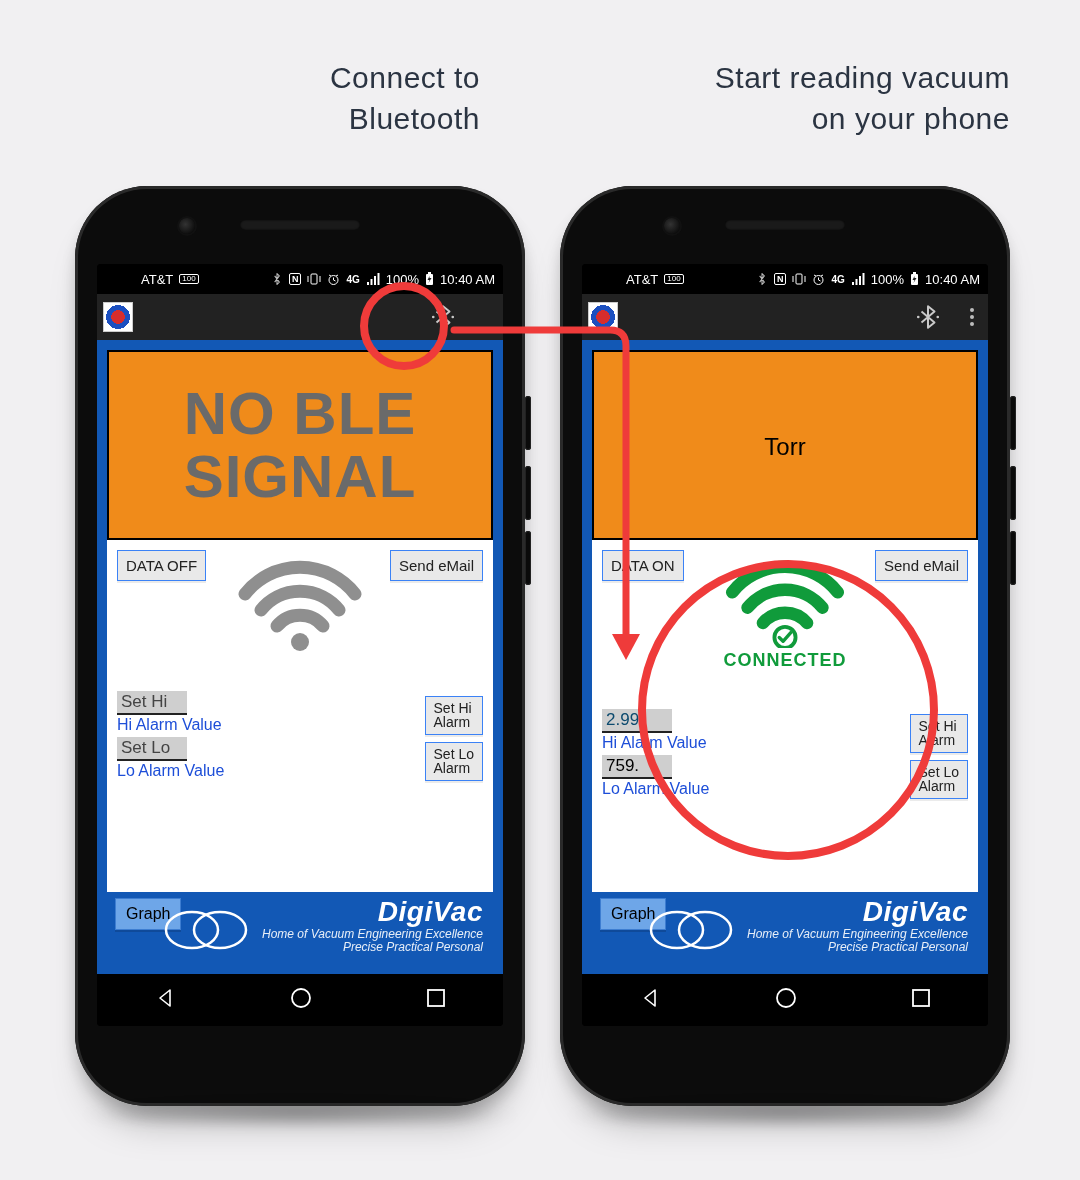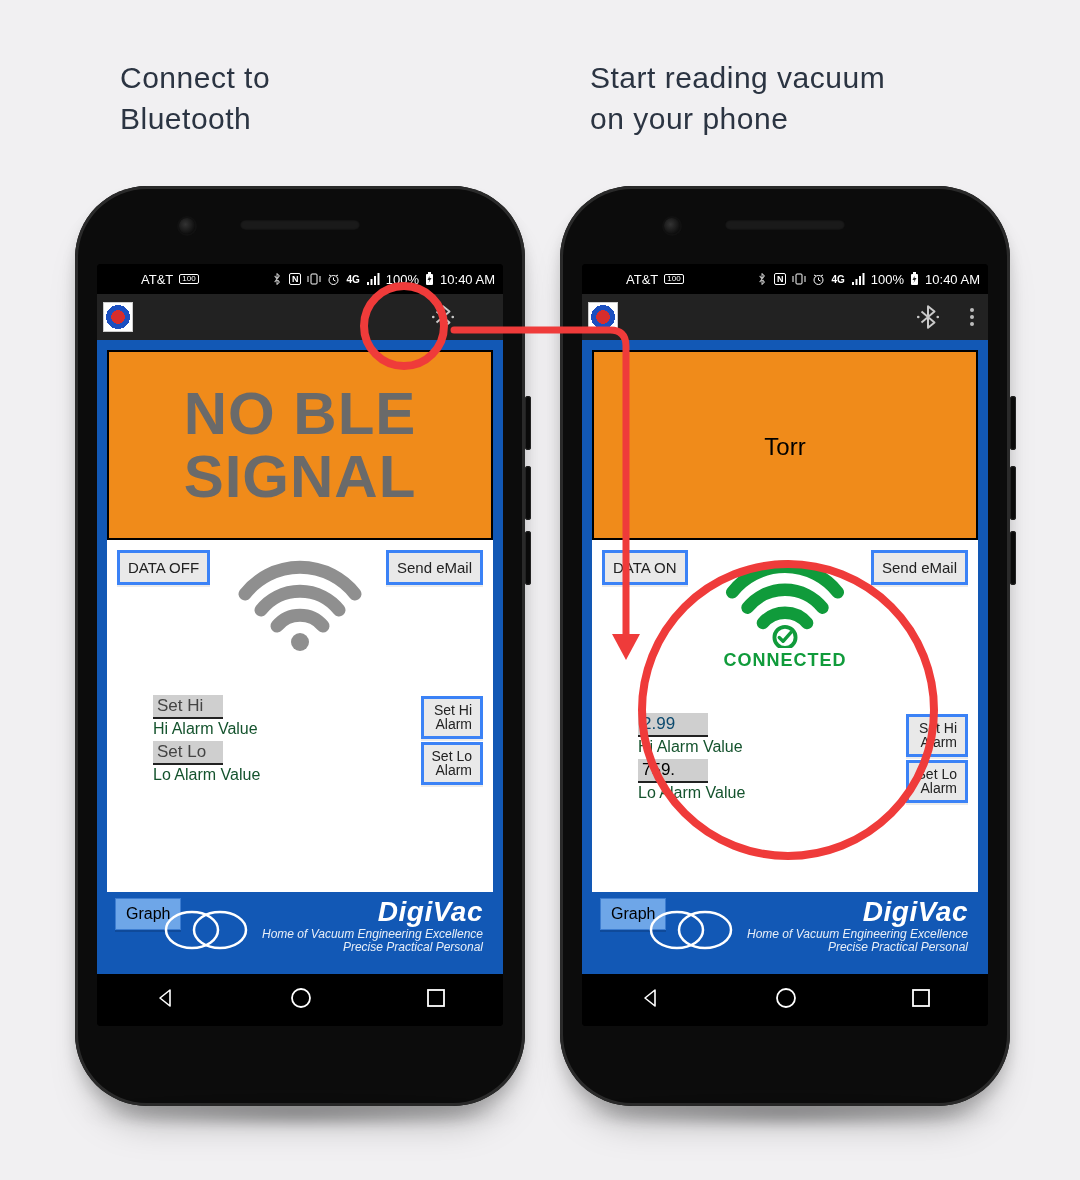--- a/index.html
+++ b/index.html
@@ -9,21 +9,21 @@
     width: 1080px;
     height: 1180px;
     position: relative;
     overflow: hidden;
   }
   .caption {
     position: absolute;
     font-size: 30px;
     font-weight: 300;
     color: #2b3442;
-    text-align: left;
+    text-align: right;
     line-height: 1.35;
     letter-spacing: 0.5px;
   }
   .caption.left  { left: 120px; top: 58px; width: 360px; }
   .caption.right { left: 590px; top: 58px; width: 420px; }
 
   
   .phone {
     position: absolute;
     width: 450px;
@@ -154,60 +154,59 @@
     position:relative;
     padding:10px;
   }
   .midrow{
     display:flex;
     justify-content:space-between;
     align-items:flex-start;
   }
   .btn{
     background:#e9e9e9;
-    border:3px solid #3b82f6;
+    border:1px solid #3b82f6;
     box-shadow: 0 2px 0 rgba(0,0,0,0.08);
     padding:6px 8px;
     font-size:15px;
     color:#222;
     white-space:nowrap;
-    text-align:right;
+    text-align:left;
   }
   .btn.sm{ font-size:14px; line-height:1.05; padding:4px 8px; }
   .wifi-wrap{
     position:absolute;
     left:50%; top:12px;
     transform:translateX(-50%);
     text-align:center;
   }
   .wifi-svg{ display:block; }
   .conn-label{ font-size:18px; font-weight:800; color:#109b3b; letter-spacing:1px; margin-top:2px; }
 
   .alarmblock{
     margin-top:110px;
     display:grid;
     grid-template-columns: 1fr auto;
     row-gap:2px;
     align-items:end;
-    margin-left:36px;
   }
   .alarmblock .field{
     font-size:17px;
     color:#222;
   }
   .alarmblock .field .inp{
     background:#cfcfcf;
     border-bottom:2px solid #222;
     display:inline-block;
     min-width:70px;
     padding:1px 4px;
     color:#444;
     font-size:17px;
   }
-  .alarmblock .lbl{ font-size:16px; color:#14532d; }
+  .alarmblock .lbl{ font-size:16px; color:#1d4ed8; }
 
   .footer{
     height:72px;
     display:flex;
     align-items:flex-start;
     padding:6px 8px 0;
     position:relative;
   }
   .graphbtn{
     background:#6ea6e8;

